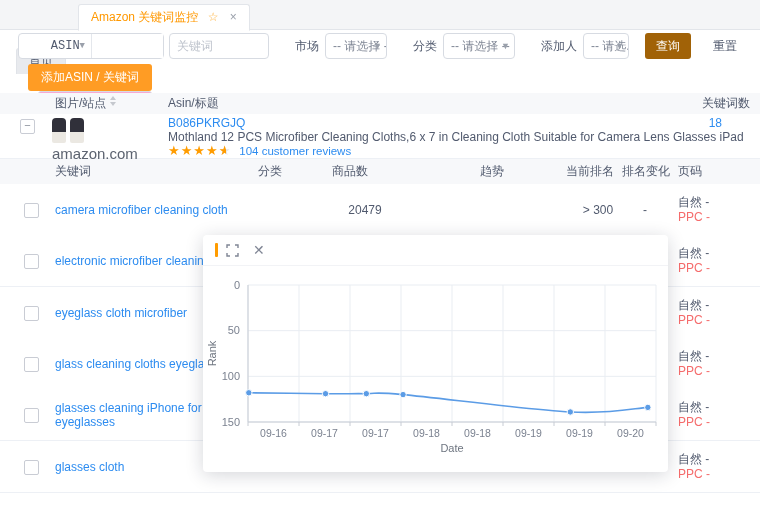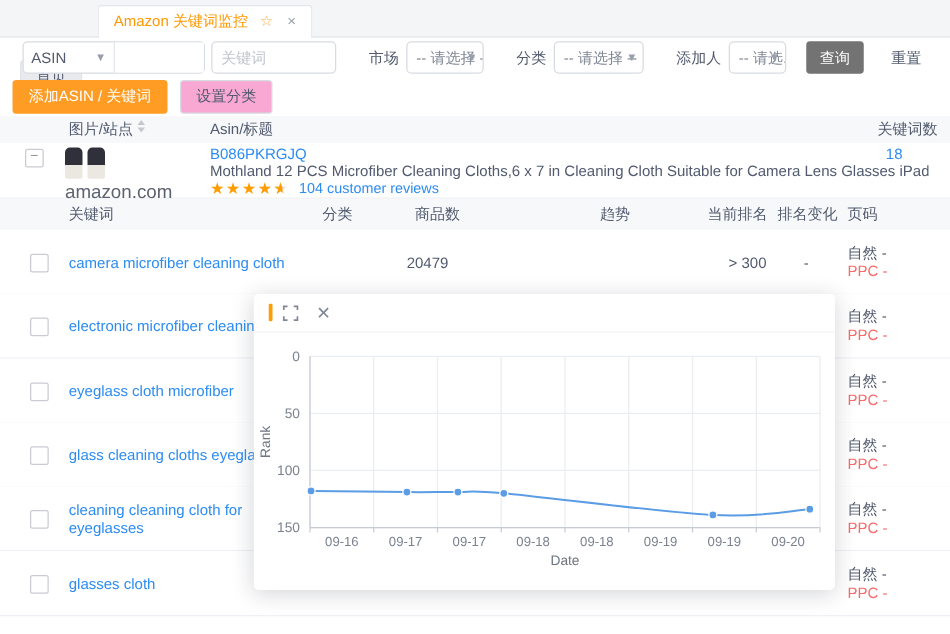--- a/index.html
+++ b/index.html
@@ -14,39 +14,39 @@
   .tab-home{left:16px;background:#e8eaee;color:#515a6e;border:1px solid #e0e3e8;border-bottom:none;margin-top:44px;}
   .tab-active{left:78px;background:#fff;color:#ff9800;border:1px solid #e2e5ea;border-bottom:1px solid #fff;}
   .tab-active .tstar{color:#ffb340;margin-left:6px;}
   .tab-active .tclose{color:#9aa0ab;margin-left:8px;font-size:12px;}
 
   
   .filterbar{position:absolute;top:33px;left:18px;height:26px;display:flex;align-items:center;}
   .box{height:26px;border:1px solid #d7dbe2;border-radius:4px;background:#fff;box-sizing:border-box;}
   .asin-group{display:flex;width:146px;}
   .asin-select{width:60px;border-right:1px solid #e4e7ec;display:flex;align-items:center;
-               justify-content:space-between;padding:0 6px;color:#515a6e;}
+               justify-content:flex-end;padding:0 6px;color:#515a6e;font-family:Liberation Mono, monospace;}
   .asin-input{flex:1;border:none;outline:none;min-width:0;padding:0 6px;font-size:12px;}
   .kw-input{width:84px;margin-left:5px;padding:0 7px;font-size:12px;color:#515a6e;outline:none;
             border:1px solid #d7dbe2;border-radius:4px;height:24px;}
   .kw-input::placeholder{color:#bfc4cd;}
   .flabel{margin-left:26px;color:#515a6e;white-space:nowrap;}
   .select{position:relative;display:flex;align-items:center;margin-left:6px;
           padding:0 16px 0 7px;color:#818896;white-space:nowrap;overflow:hidden;}
   .sel-market{width:62px;}
   .sel-category{width:72px;}
   .sel-adder{width:46px;}
   .arrow{position:absolute;right:4px;top:50%;transform:translateY(-50%);color:#9aa0ab;font-size:9px;}
-  .btn-search{margin-left:16px;width:46px;height:26px;background:#737373;color:#fff;border:none;
+  .btn-search{margin-left:16px;width:46px;height:26px;background:#a16207;color:#fff;border:none;
               border-radius:3px;font-size:12px;cursor:pointer;font-family:inherit;}
   .btn-reset{margin-left:16px;background:none;border:none;color:#515a6e;font-size:12px;
              cursor:pointer;font-family:inherit;}
 
   
-  .actionrow{position:absolute;top:64px;left:10px;display:flex;}
+  .actionrow{position:absolute;top:64px;left:28px;display:flex;flex-direction:column;}
   .btn-add{height:27px;padding:0 13px;background:#ff9c24;color:#fff;border:none;border-radius:3px;
            font-size:12px;cursor:pointer;font-family:inherit;}
   .btn-setcat{height:27px;padding:0 12px;margin-left:10px;background:#f9a8d4;color:#515a6e;
               border:1px solid #d7dbe2;border-radius:3px;font-size:12px;cursor:pointer;font-family:inherit;}
 
   
   .thead{position:absolute;left:0;width:760px;background:#f7f8fa;border-bottom:1px solid #e8ebf0;text-align:center;}
   .thead-main{top:93px;height:21px;line-height:21px;}
   .h-img{position:absolute;left:55px;}
   .h-asin{position:absolute;left:168px;}
@@ -76,21 +76,21 @@
   .sh{position:absolute;}
   .sh0{left:55px;} .sh1{left:258px;} .sh2{left:332px;} .sh3{left:480px;}
   .sh4{left:566px;} .sh5{left:622px;} .sh6{left:678px;}
 
   .krow{position:absolute;left:0;width:760px;height:51px;border-bottom:1px solid #edf0f5;background:#fff;}
   .cb{position:absolute;left:24px;top:50%;margin-top:-7px;width:13px;height:13px;
       border:1px solid #c9ccd4;border-radius:2px;background:#fff;cursor:pointer;}
   .kw-link{position:absolute;left:55px;top:50%;transform:translateY(-50%);color:#2d8cf0;text-decoration:none;max-width:195px;}
   .cell{position:absolute;top:50%;transform:translateY(-50%);color:#515a6e;}
   .c-cat{left:258px;}
-  .c-prod{left:312px;width:60px;text-align:center;}
+  .c-prod{left:335px;width:60px;text-align:center;}
   .c-trend{left:480px;}
   .c-rank{left:566px;width:64px;text-align:center;}
   .c-chg{left:622px;width:46px;text-align:center;}
   .c-page{left:678px;line-height:15px;}
   .ppc{display:block;color:#f56c6c;}
   .nat{display:block;color:#515a6e;}
 
   
   .modal{position:absolute;left:203px;top:235px;width:465px;height:237px;background:#fff;
          border-radius:4px;box-shadow:0 3px 18px rgba(20,30,50,.18);z-index:20;box-sizing:border-box;}
@@ -226,21 +226,21 @@
     <span class="cb"></span>
     <a class="kw-link" href="#">glass cleaning cloths eyeglasses</a>
     <span class="cell c-page">
       <span class="nat">自然 -</span>
       <span class="ppc">PPC -</span>
     </span>
   </div>
 
   <div class="krow" style="top:389px">
     <span class="cb"></span>
-    <a class="kw-link" href="#">cleaning cleaning cloth for eyeglasses</a>
+    <a class="kw-link" href="#">glasses cleaning iPhone for eyeglasses</a>
     <span class="cell c-page">
       <span class="nat">自然 -</span>
       <span class="ppc">PPC -</span>
     </span>
   </div>
 
   <div class="krow" style="top:441px">
     <span class="cb"></span>
     <a class="kw-link" href="#">glasses cloth</a>
     <span class="cell c-page">

